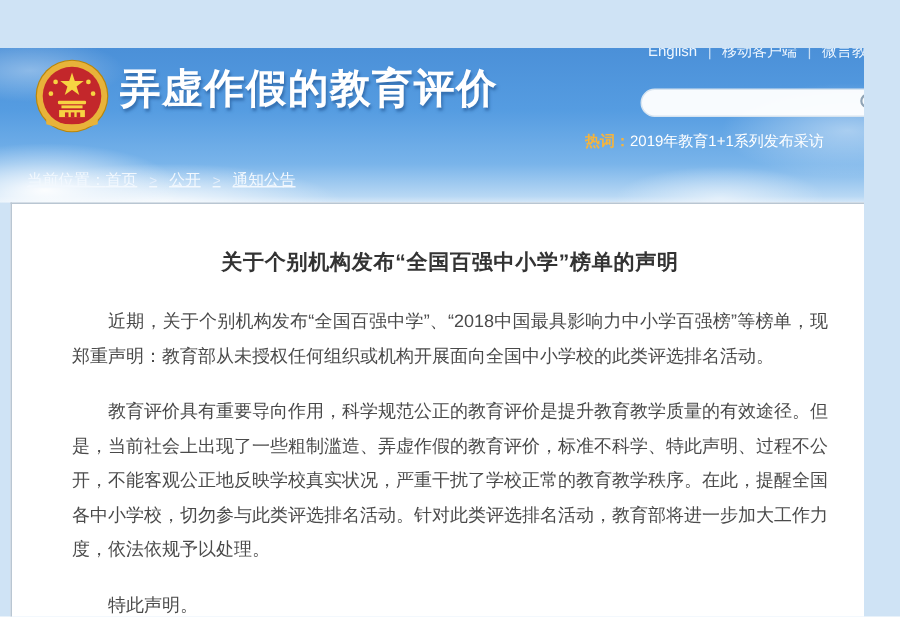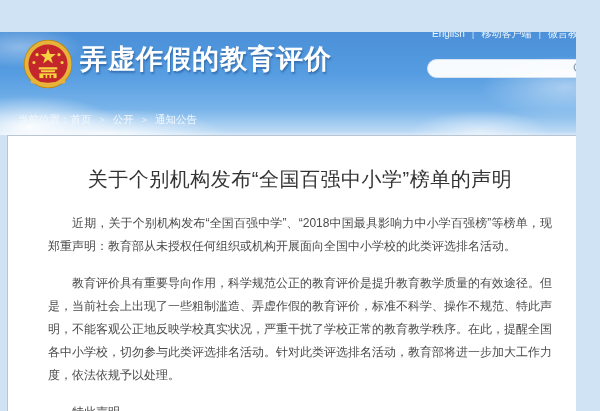--- a/index.html
+++ b/index.html
@@ -57,34 +57,35 @@
 
   .hot-words {
     position:absolute; left:390px; top:55px; font-size:10px; white-space:nowrap;
   }
   .hot-words .label { color:#f6b43c; font-weight:bold; }
   .hot-words a { color:#ffffff; text-decoration:none; cursor:pointer; }
 
   .breadcrumb {
     position:absolute; left:18px; top:81px; font-size:10.5px; color:#f2f8fe;
     white-space:nowrap;
+    text-decoration:underline;
   }
   .breadcrumb a { color:#f2f8fe; text-decoration:none; cursor:pointer; }
   .breadcrumb .sep { margin:0 8px; color:#e3eefb; font-size:9px; }
 
   
   .content-box {
     position:absolute; left:7px; top:103px; width:586px; height:320px;
     background:#ffffff;
     border:1px solid #b9c6d2; border-bottom:none;
     padding:0 40px;
   }
   .article-title {
     padding-top:30px; text-align:center;
-    font-size:20px; font-weight:normal; color:#333333; letter-spacing:.5px;
+    font-size:14px; font-weight:bold; color:#333333; letter-spacing:.5px;
   }
   .para {
     margin-top:14px; font-size:12px; color:#4a4a4a;
     line-height:23px; text-indent:2em; text-align:justify;
   }
   .para.first { margin-top:19px; }
   .signature {
     margin-top:17px; text-align:right; padding-right:15px;
     font-size:12px; color:#4a4a4a;
   }
@@ -128,29 +129,32 @@
     <div class="search-box">
       <input class="search-input" type="text" value="" style="">
       <button class="search-btn">
         <svg width="13" height="13" viewBox="0 0 16 16">
           <circle cx="6.5" cy="6.5" r="5" fill="none" stroke="#8fa3b5" stroke-width="1.8"></circle>
           <line x1="10.5" y1="10.5" x2="14.5" y2="14.5" stroke="#8fa3b5" stroke-width="1.8" stroke-linecap="round"></line>
         </svg>
       </button>
     </div>
 
+    <div class="hot-words">
+      <span class="label">热词：</span><a>2019年教育1+1系列发布采访</a>
+    </div>
 
     <div class="breadcrumb">
       <span>当前位置：</span><a>首页</a><span class="sep">&gt;</span><a>公开</a><span class="sep">&gt;</span><a>通知公告</a>
     </div>
 
   </div>
 
   <div class="content-box">
     <div class="article-title">关于个别机构发布“全国百强中小学”榜单的声明</div>
     <p class="para first">近期，关于个别机构发布“全国百强中学”、“2018中国最具影响力中小学百强榜”等榜单，现郑重声明：教育部从未授权任何组织或机构开展面向全国中小学校的此类评选排名活动。</p>
-    <p class="para">教育评价具有重要导向作用，科学规范公正的教育评价是提升教育教学质量的有效途径。但是，当前社会上出现了一些粗制滥造、弄虚作假的教育评价，标准不科学、操作不规范、特此声明，不能客观公正地反映学校真实状况，严重干扰了学校正常的教育教学秩序。在此，提醒全国各中小学校，切勿参与此类评选排名活动。针对此类评选排名活动，教育部将进一步加大工作力度，依法依规予以处理。</p>
+    <p class="para">教育评价具有重要导向作用，科学规范公正的教育评价是提升教育教学质量的有效途径。但是，当前社会上出现了一些粗制滥造、弄虚作假的教育评价，标准不科学、特此声明、过程不公开，不能客观公正地反映学校真实状况，严重干扰了学校正常的教育教学秩序。在此，提醒全国各中小学校，切勿参与此类评选排名活动。针对此类评选排名活动，教育部将进一步加大工作力度，依法依规予以处理。</p>
     <p class="para">特此声明。</p>
     <div class="signature">教育部办公厅</div>
 
   </div>
 
 </div>
 
 </body></html>

